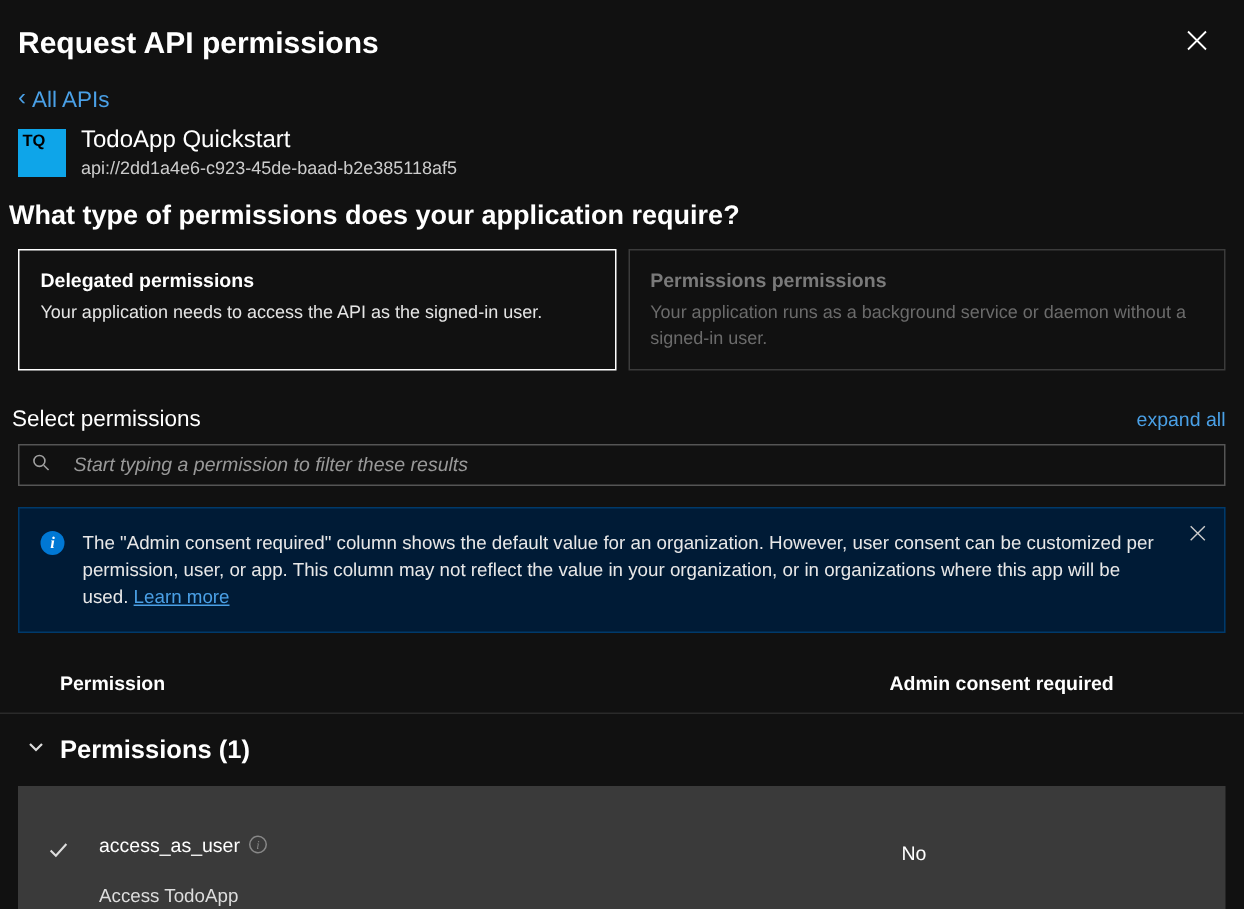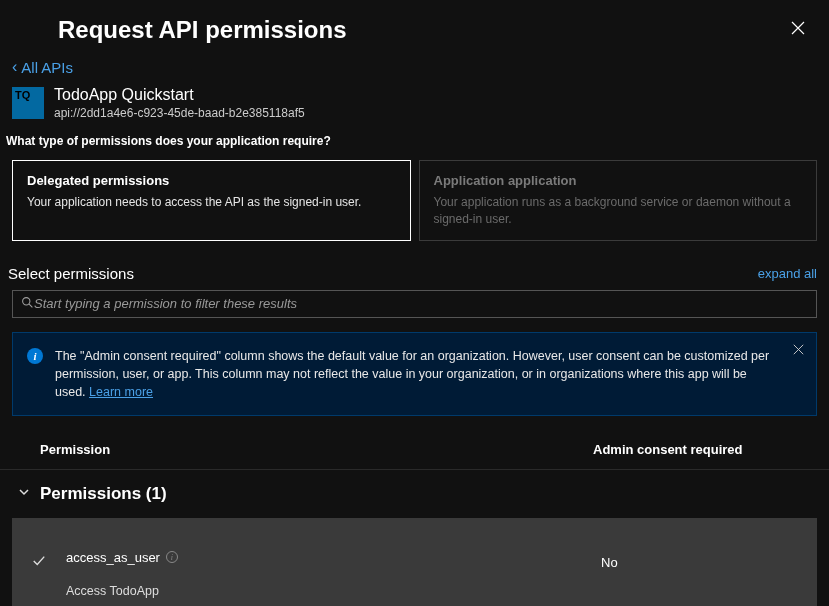--- a/index.html
+++ b/index.html
@@ -16,23 +16,22 @@
       overflow: hidden;
       font-size: 13px;
     }
     .header {
       display: flex;
       justify-content: space-between;
       align-items: center;
       padding: 16px 20px 8px 12px;
     }
     .header h1 {
-      font-size: 24px;
-      font-weight: 600;
-      margin-left: 46px;
+      font-size: 20px;
+      font-weight: 600;
     }
     .close-btn {
       color: #ffffff;
       font-size: 16px;
       cursor: pointer;
       padding: 4px;
     }
     .back-link {
       color: #4aa0e6;
       font-size: 15px;
@@ -48,21 +47,21 @@
     }
     .app-row {
       display: flex;
       align-items: center;
       padding: 4px 12px 14px 12px;
       gap: 10px;
     }
     .app-badge {
       width: 32px;
       height: 32px;
-      background: #0369a1;
+      background: #0ea5e9;
       color: #000;
       font-size: 11px;
       font-weight: 600;
       display: flex;
       align-items: flex-start;
       justify-content: flex-start;
       padding: 2px 3px;
     }
     .app-info {
       display: flex;
@@ -73,21 +72,21 @@
       font-size: 16px;
       font-weight: 400;
       color: #fff;
     }
     .app-uri {
       font-size: 12px;
       color: #cccccc;
     }
     .section-q {
       padding: 0 12px 12px 6px;
-      font-size: 12px;
+      font-size: 18px;
       font-weight: 600;
     }
     .perm-cards {
       display: flex;
       gap: 8px;
       padding: 0 12px 18px 12px;
     }
     .perm-card {
       flex: 1;
       border: 1px solid #3b3b3b;
@@ -124,21 +123,21 @@
       color: #4aa0e6;
       font-size: 13px;
       cursor: pointer;
     }
     .search-box {
       margin: 0 12px 14px 12px;
       border: 1px solid #555;
       display: flex;
       align-items: center;
       padding: 5px 8px;
-      gap: 0;
+      gap: 15px;
     }
     .search-icon {
       color: #a0a0a0;
       font-size: 13px;
     }
     .search-input {
       background: transparent;
       border: none;
       outline: none;
       color: #ccc;
@@ -298,21 +297,21 @@
 </div>
 
 <div class="section-q">What type of permissions does your application require?</div>
 
 <div class="perm-cards">
   <div class="perm-card selected">
     <div class="perm-card-title">Delegated permissions</div>
     <div class="perm-card-desc">Your application needs to access the API as the signed-in user.</div>
   </div>
   <div class="perm-card dim">
-    <div class="perm-card-title">Application application</div>
+    <div class="perm-card-title">Permissions permissions</div>
     <div class="perm-card-desc">Your application runs as a background service or daemon without a signed-in user.</div>
   </div>
 </div>
 
 <div class="select-row">
   <h2>Select permissions</h2>
   <span class="expand-link">expand all</span>
 </div>
 
 <div class="search-box">

